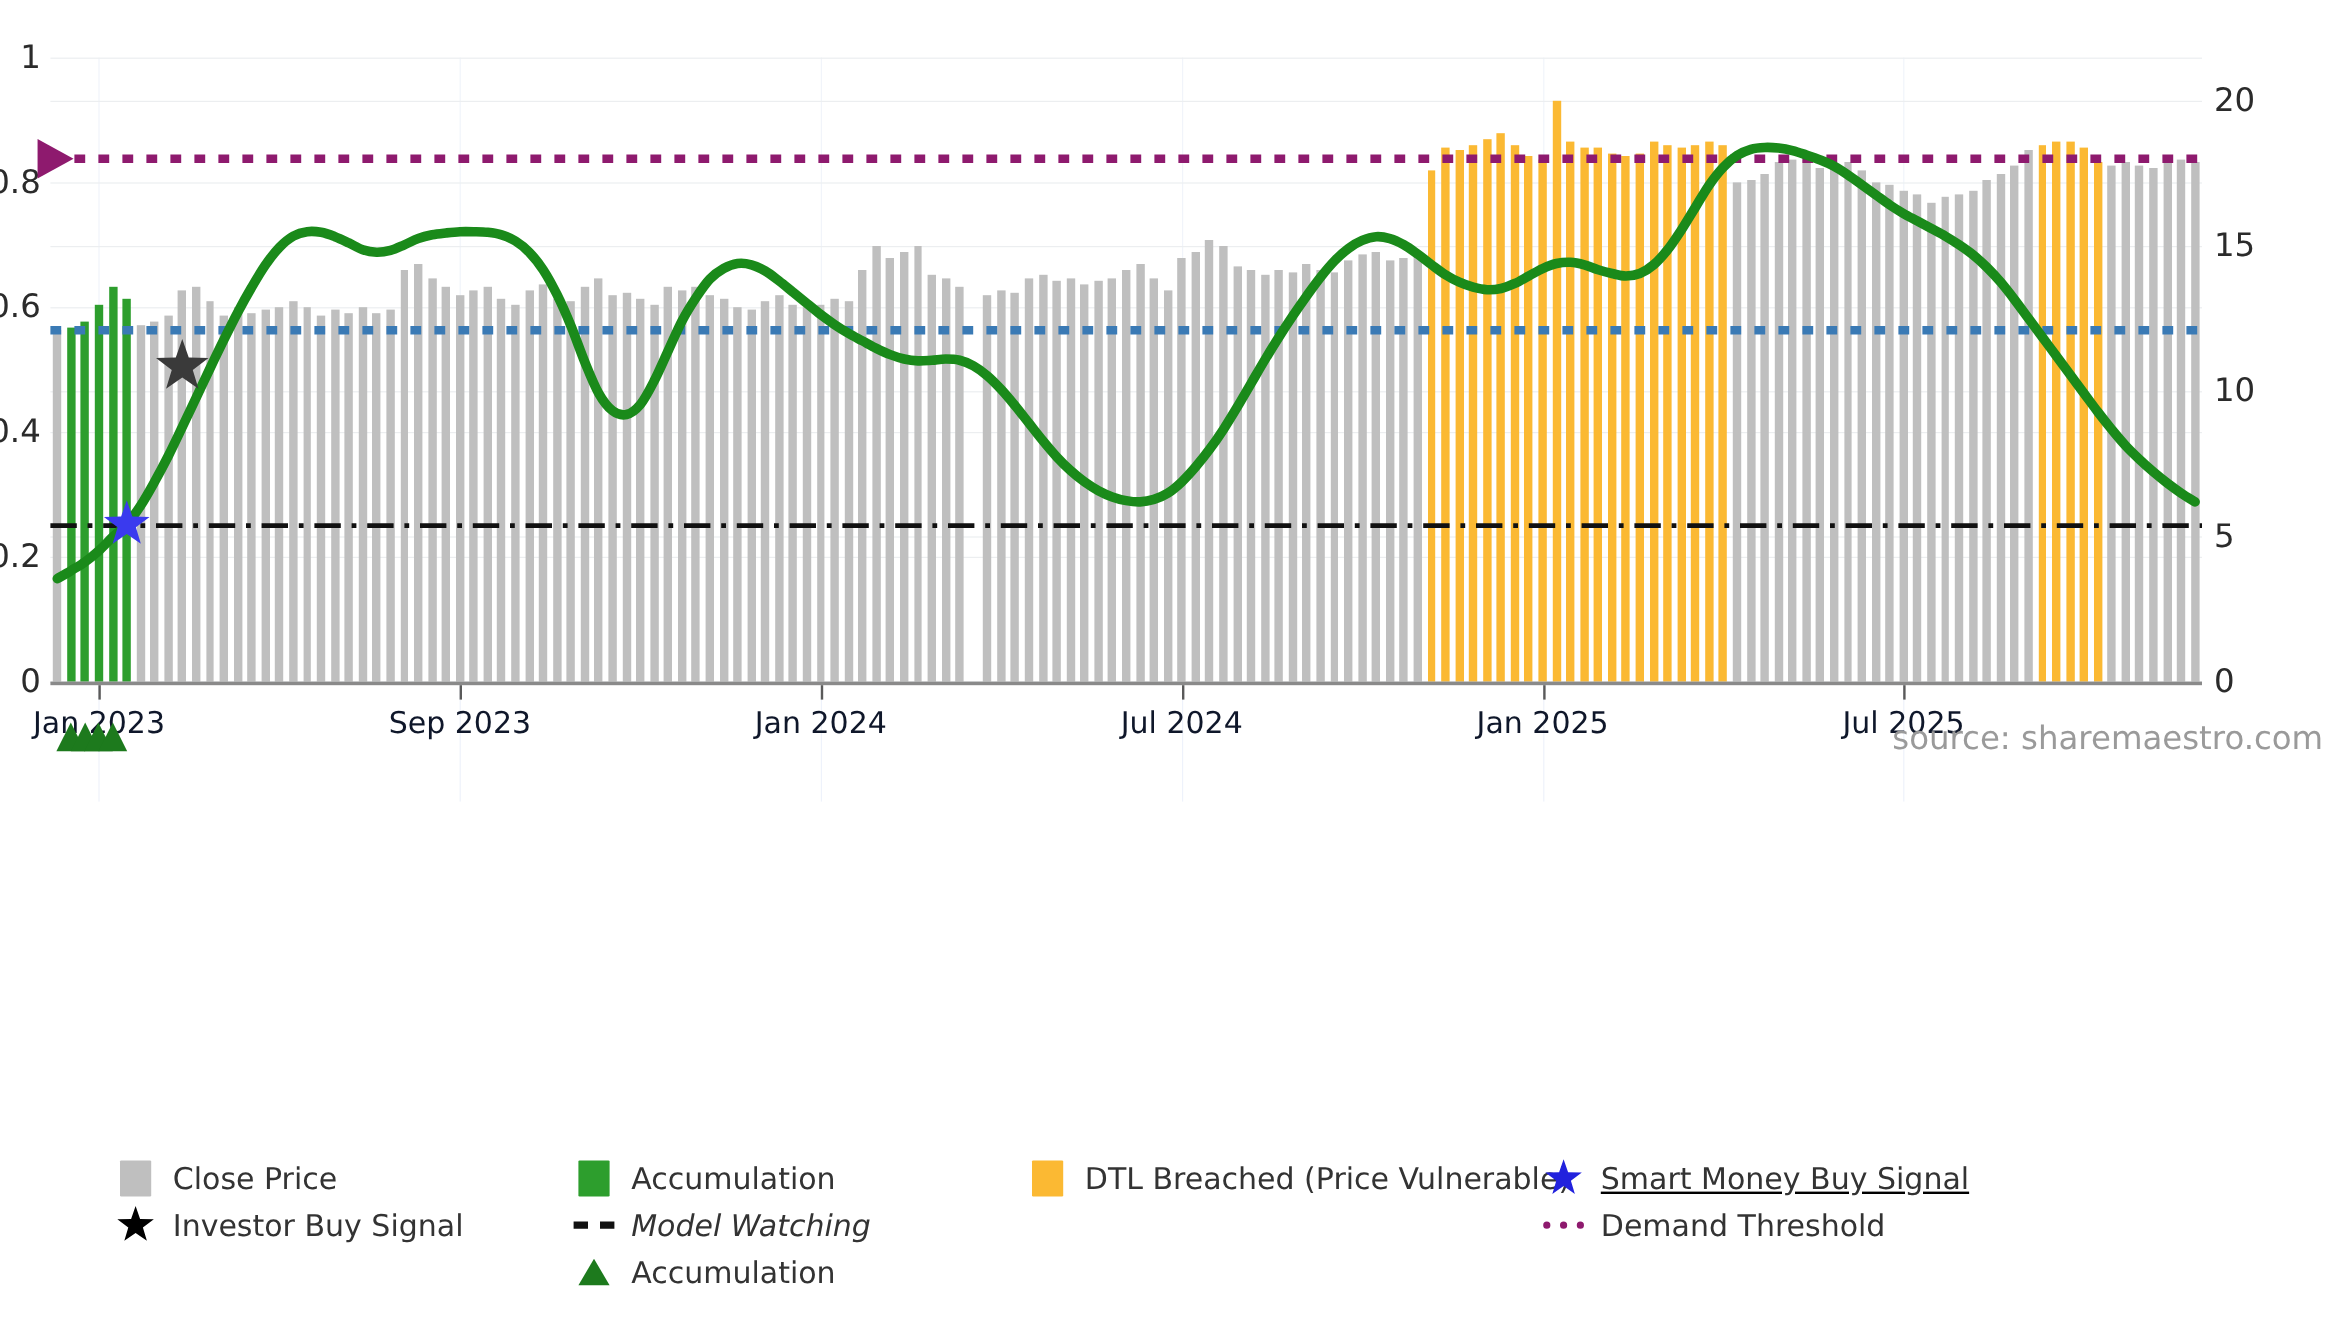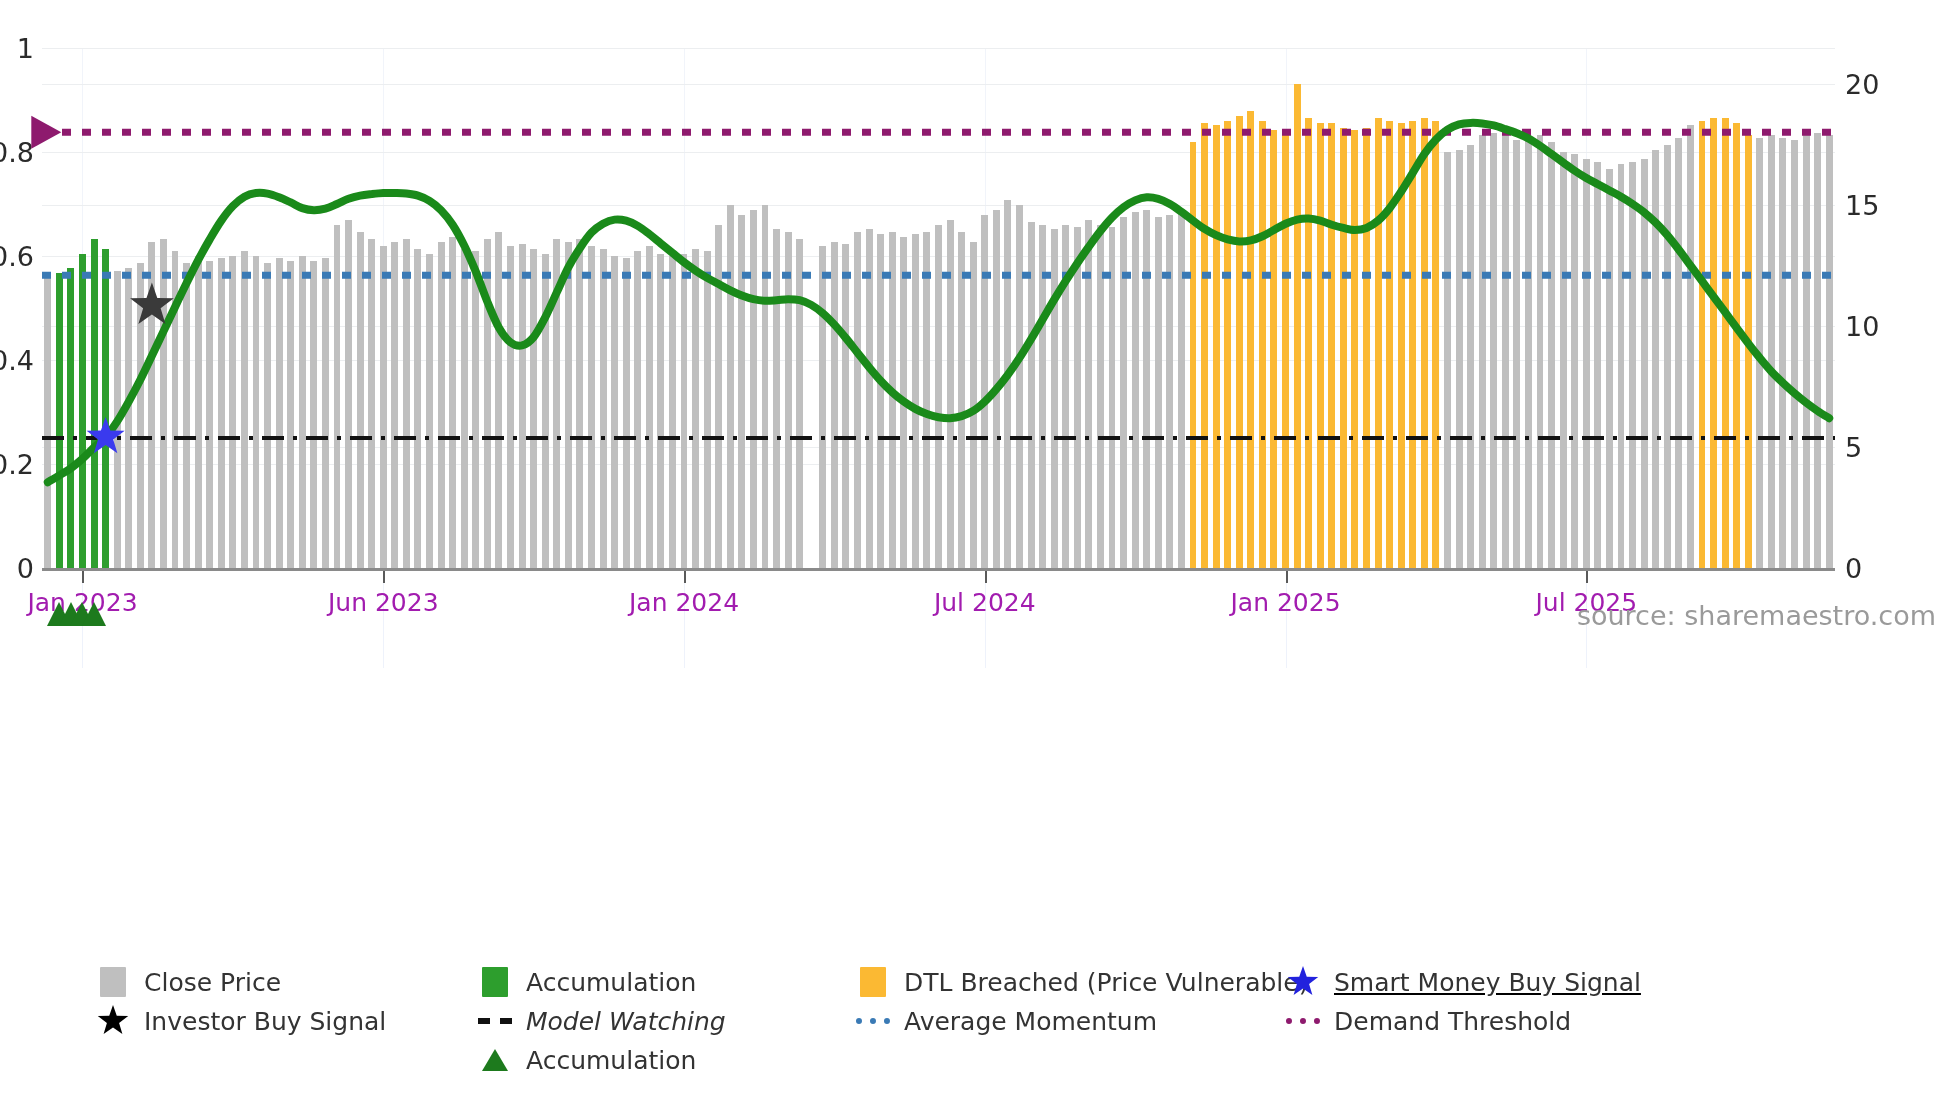--- a/index.html
+++ b/index.html
@@ -17,21 +17,21 @@
 
   
   .bars{position:absolute;left:0;top:0;width:100%;height:100%;}
   .bar{position:absolute;bottom:0;background:#bfbfbf;}
   .bar.acc{background:#2d9e2d;}
   .bar.dtl{background:#fbb933;}
 
   
   .xaxis-line{position:absolute;left:42px;top:568px;width:1793px;height:3px;background:#8a8a8a;}
   .xtickmark{position:absolute;top:571px;width:2px;height:12px;background:#5a5a5a;}
-  .xtick-label{position:absolute;top:588px;transform:translateX(-50%);font-size:25px;color:#a21caf;white-space:nowrap;}
+  .xtick-label{position:absolute;top:588px;transform:translateX(-50%);font-size:25px;color:#0f172a;white-space:nowrap;}
   .vgrid{position:absolute;top:48px;width:1px;height:520px;background:#f1f4fa;}
   .vgrid.below{top:568px;height:100px;background:#eef2fb;}
 
   
   .source-note{position:absolute;right:24px;top:600px;font-size:27px;color:#9a9a9a;white-space:nowrap;}
 
   
   .acc-tri-row{position:absolute;top:596px;left:40px;height:30px;}
   .acc-tri{position:absolute;bottom:0;width:0;height:0;border-left:12px solid transparent;border-right:12px solid transparent;border-bottom:24px solid #1d7a1d;}
 
@@ -265,21 +265,21 @@
         <polygon points="63.62,368.96 68.32,382.49 82.64,382.78 71.23,391.43 75.38,405.14 63.62,396.96 51.87,405.14 56.01,391.43 44.60,382.78 58.92,382.49" fill="#3a3aee"></polygon>
         <polygon points="-10.716129032258063,67.74000000000001 19.283870967741937,84.24000000000001 -10.716129032258063,100.74000000000001" fill="#8e1a6e"></polygon>
       </svg>
   </div>
 
   <div class="xaxis-line"></div>
   <div id="xticks">
       <div class="xtickmark" style="left: 82.4871px;"></div>
       <div class="xtick-label" style="left: 82.4871px;">Jan 2023</div>
       <div class="xtickmark" style="left: 383.248px;"></div>
-      <div class="xtick-label" style="left: 383.248px;">Jun 2023</div>
+      <div class="xtick-label" style="left: 383.248px;">Sep 2023</div>
       <div class="xtickmark" style="left: 684.01px;"></div>
       <div class="xtick-label" style="left: 684.01px;">Jan 2024</div>
       <div class="xtickmark" style="left: 984.771px;"></div>
       <div class="xtick-label" style="left: 984.771px;">Jul 2024</div>
       <div class="xtickmark" style="left: 1285.53px;"></div>
       <div class="xtick-label" style="left: 1285.53px;">Jan 2025</div>
       <div class="xtickmark" style="left: 1586.29px;"></div>
       <div class="xtick-label" style="left: 1586.29px;">Jul 2025</div>
     </div>
 
@@ -329,26 +329,20 @@
             </svg>
           </span>
           <span class="legend-label">Investor Buy Signal</span>
         </div>
         <div class="legend-item" style="left: 382px; font-style: italic;">
           <span class="sw">
             <span class="sw-dashline" style="border-top-color:#111111"></span>
           </span>
           <span class="legend-label">Model Watching</span>
         </div>
-        <div class="legend-item" style="left: 760px;">
-          <span class="sw">
-            <span class="sw-dotline" style="border-top-color:#3a7ab5"></span>
-          </span>
-          <span class="legend-label">Average Momentum</span>
-        </div>
         <div class="legend-item" style="left: 1190px;">
           <span class="sw">
             <span class="sw-dotline" style="border-top-color:#8e1a6e"></span>
           </span>
           <span class="legend-label">Demand Threshold</span>
         </div>
       </div>
     <div class="legend-row" id="legrow3">
         <div class="legend-item" style="left: 382px;">
           <span class="sw">

